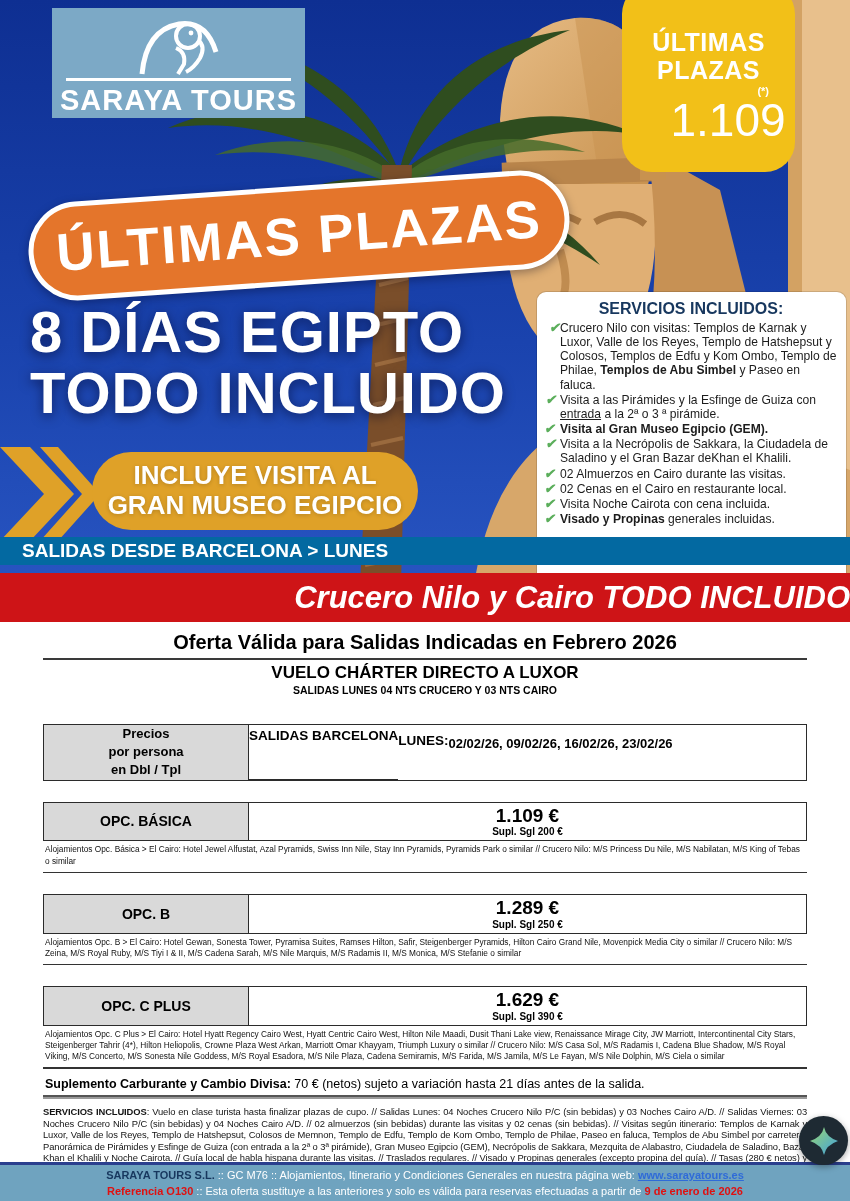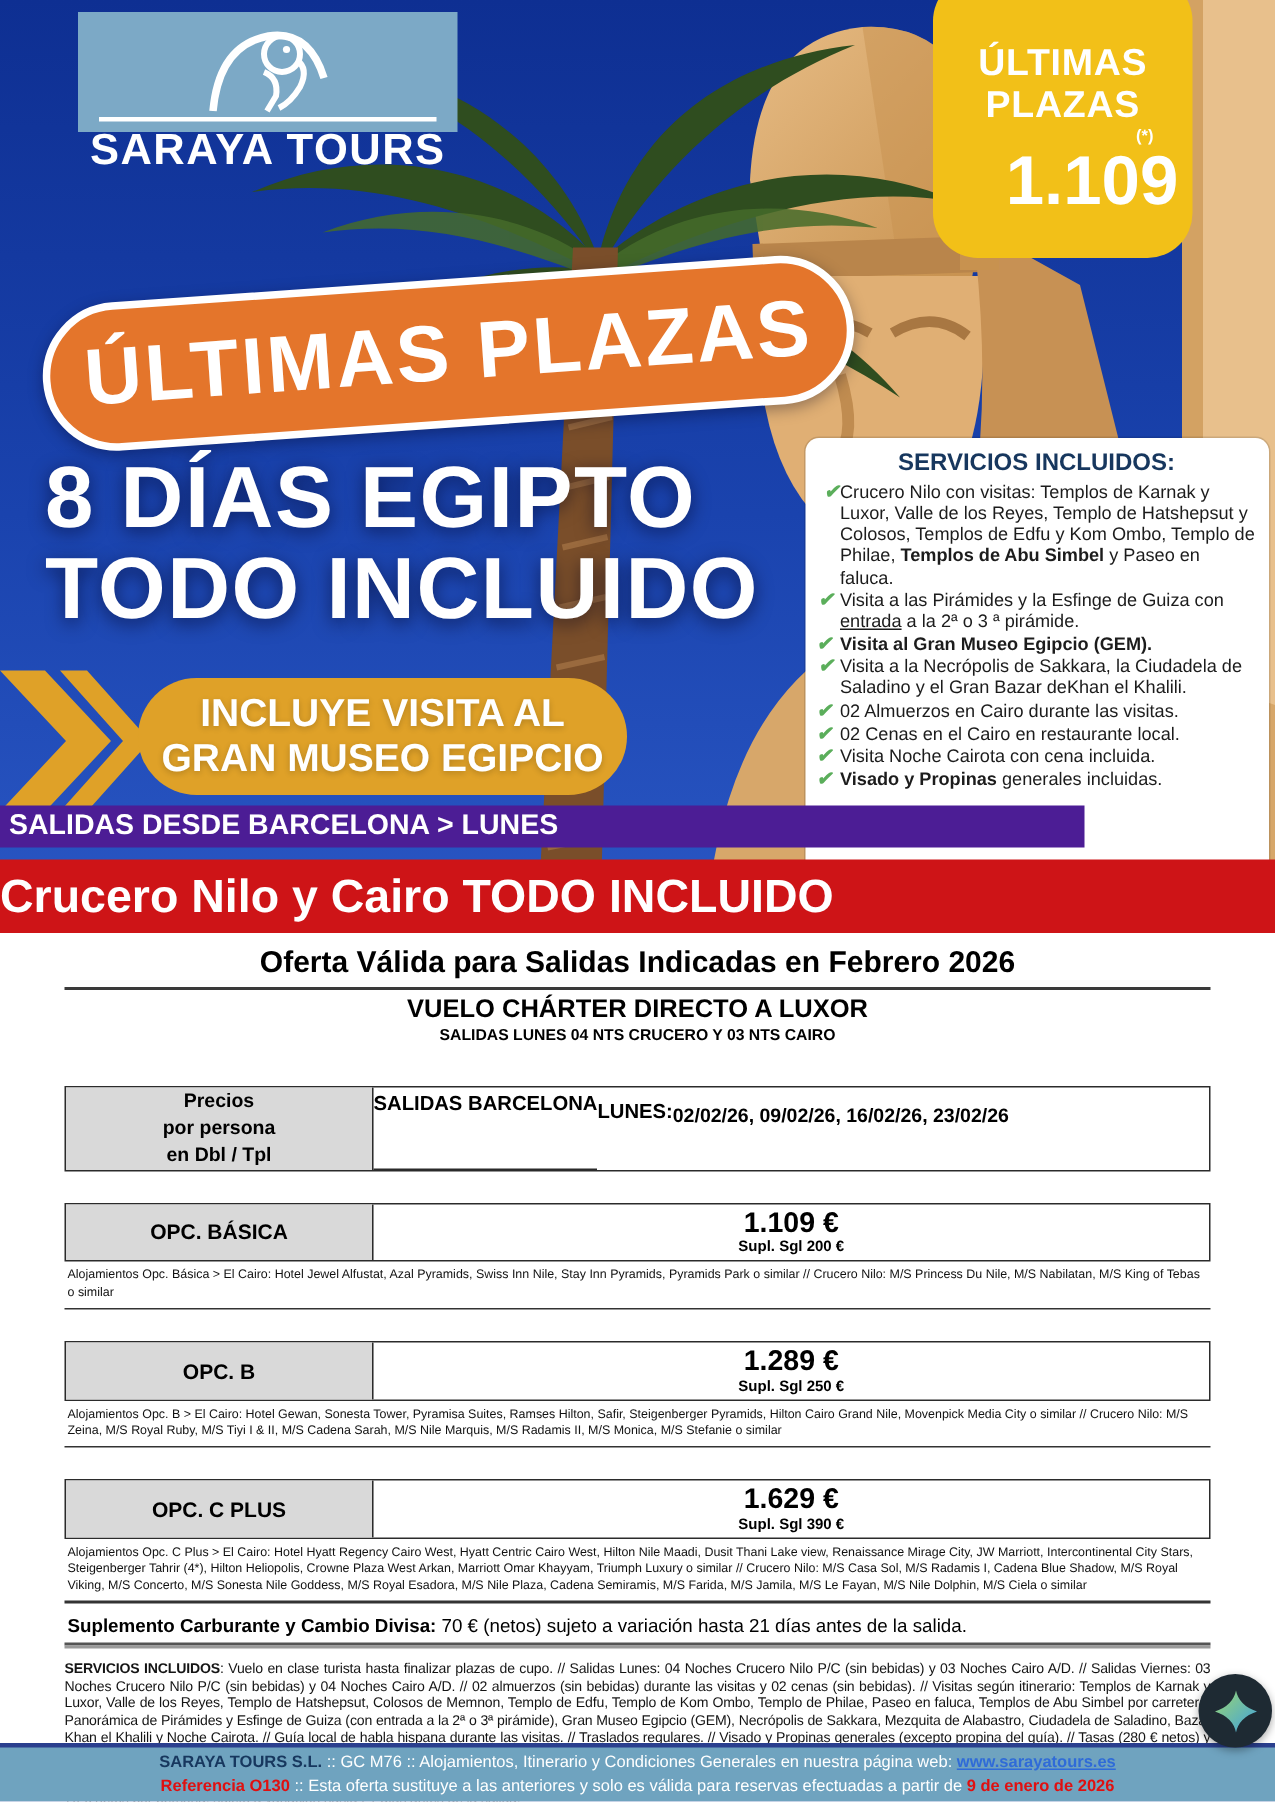--- a/index.html
+++ b/index.html
@@ -4,46 +4,46 @@
 <style>
   html,body{margin:0;padding:0;background:#fff;}
   *{box-sizing:border-box;}
   body{font-family:"Liberation Sans", sans-serif;}
   .poster{position:relative;width:850px;height:1201px;margin:0 auto;background:#fff;overflow:hidden;}
 
   
   .hero{position:relative;width:850px;height:622px;overflow:hidden;background:#16399b;}
   .hero-art{position:absolute;left:0;top:0;width:850px;height:622px;display:block;}
 
-  .logo-box{position:absolute;left:52px;top:8px;width:253px;height:80px;background:#7CA9C6;text-align:center;}
+  .logo-box{position:absolute;left:52px;top:8px;width:253px;height:110px;background:#7CA9C6;text-align:center;}
   .logo-bird{position:absolute;left:50%;top:4px;transform:translateX(-50%);}
   .logo-line{position:absolute;left:14px;right:14px;top:70px;height:3px;background:#fff;}
   .logo-text{position:absolute;left:0;right:0;top:76px;color:#fff;font-size:29px;font-weight:700;letter-spacing:1px;}
 
   .badge{position:absolute;left:622px;top:-16px;width:173px;height:188px;background:#F2C018;border-radius:30px;color:#fff;text-align:center;padding-top:44px;}
   .badge .b-line{font-size:25px;font-weight:700;line-height:1.12;letter-spacing:.5px;}
   .badge .b-ast{display:block;text-align:right;padding-right:26px;font-size:11px;font-weight:700;margin-top:1px;}
-  .badge .b-price{font-size:46px;font-weight:700;line-height:1;margin-top:0;padding-left:39px;}
+  .badge .b-price{font-size:46px;font-weight:400;line-height:1;margin-top:0;padding-left:39px;}
 
   .stamp{position:absolute;left:28px;top:186px;width:542px;height:99px;background:#E4752B;border:5px solid #fff;border-radius:54px;transform:rotate(-4deg);display:flex;align-items:center;justify-content:center;color:#fff;font-size:53px;font-weight:700;letter-spacing:2px;box-shadow:0 3px 10px rgba(0,0,30,.35);white-space:nowrap;}
 
   .headline{position:absolute;left:30px;top:301px;color:#fff;font-size:58px;line-height:61px;font-weight:700;letter-spacing:1px;text-shadow:0 3px 12px rgba(0,0,30,.55);}
 
   .chevrons{position:absolute;left:0px;top:443px;}
   .pill{position:absolute;left:92px;top:452px;width:326px;height:78px;background:#DFA128;border-radius:40px;color:#fff;text-align:center;font-weight:700;font-size:26px;line-height:30px;padding-top:8px;text-shadow:0 1px 4px rgba(0,0,0,.2);}
 
   .services-card{position:absolute;left:537px;top:292px;width:309px;height:304px;background:#fff;border-radius:9px;padding:8px 9px 4px 8px;box-shadow:0 0 0 1px rgba(0,0,0,.12);}
   .sc-title{text-align:center;color:#17375E;font-size:16px;font-weight:700;margin:0 0 3px 0;}
   .svc{display:flex;margin-bottom:1px;}
   .check{flex:0 0 15px;color:#5BAE5B;font-weight:700;font-size:13px;line-height:1.1;transform:skewX(-10deg);}
   .svc-text{font-size:12.1px;line-height:1.17;color:#1c1c1c;}
   .svc-text .u{text-decoration:underline;}
 
-  .band1{position:absolute;left:0;top:537px;width:723px;height:28px;background:#4c1d95;color:#fff;font-size:19px;font-weight:700;line-height:28px;padding-left:6px;}
-  .band2{position:absolute;left:0;top:573px;width:850px;height:62px;background:#CE1417;color:#fff;font-size:31px;font-weight:700;line-height:49px;text-align:left;}
+  .band1{position:absolute;left:0;top:537px;width:850px;height:28px;background:#0369a1;color:#fff;font-size:19px;font-weight:700;line-height:28px;padding-left:22px;}
+  .band2{position:absolute;left:0;top:573px;width:850px;height:62px;background:#CE1417;color:#fff;font-size:31px;font-weight:700;line-height:49px;text-align:right;font-style:italic;}
 
   
   .offer-title{margin:9px 0 4px;text-align:center;font-size:20px;font-weight:700;color:#000;}
   .tbl{width:764px;margin:0 auto;border-top:2px solid #3a3a3a;padding-top:2px;}
   .tbl-title{text-align:center;font-size:17px;font-weight:700;margin:1px 0 0;}
   .tbl-sub{text-align:center;font-size:10.5px;font-weight:700;margin:1px 0 4px;}
   .grid-header{display:flex;border:1.6px solid #2b2b2b;margin-top:28px;}
   .cell-left{flex:0 0 205px;background:#D9D9D9;border-right:1.6px solid #2b2b2b;display:flex;flex-direction:column;justify-content:center;text-align:center;font-size:13px;font-weight:700;line-height:1.4;}
   .cell-right{flex:1;display:flex;flex-direction:row;}
   .row-sb{border-bottom:1.6px solid #2b2b2b;text-align:center;font-size:13.5px;font-weight:700;padding:3px 0;}

